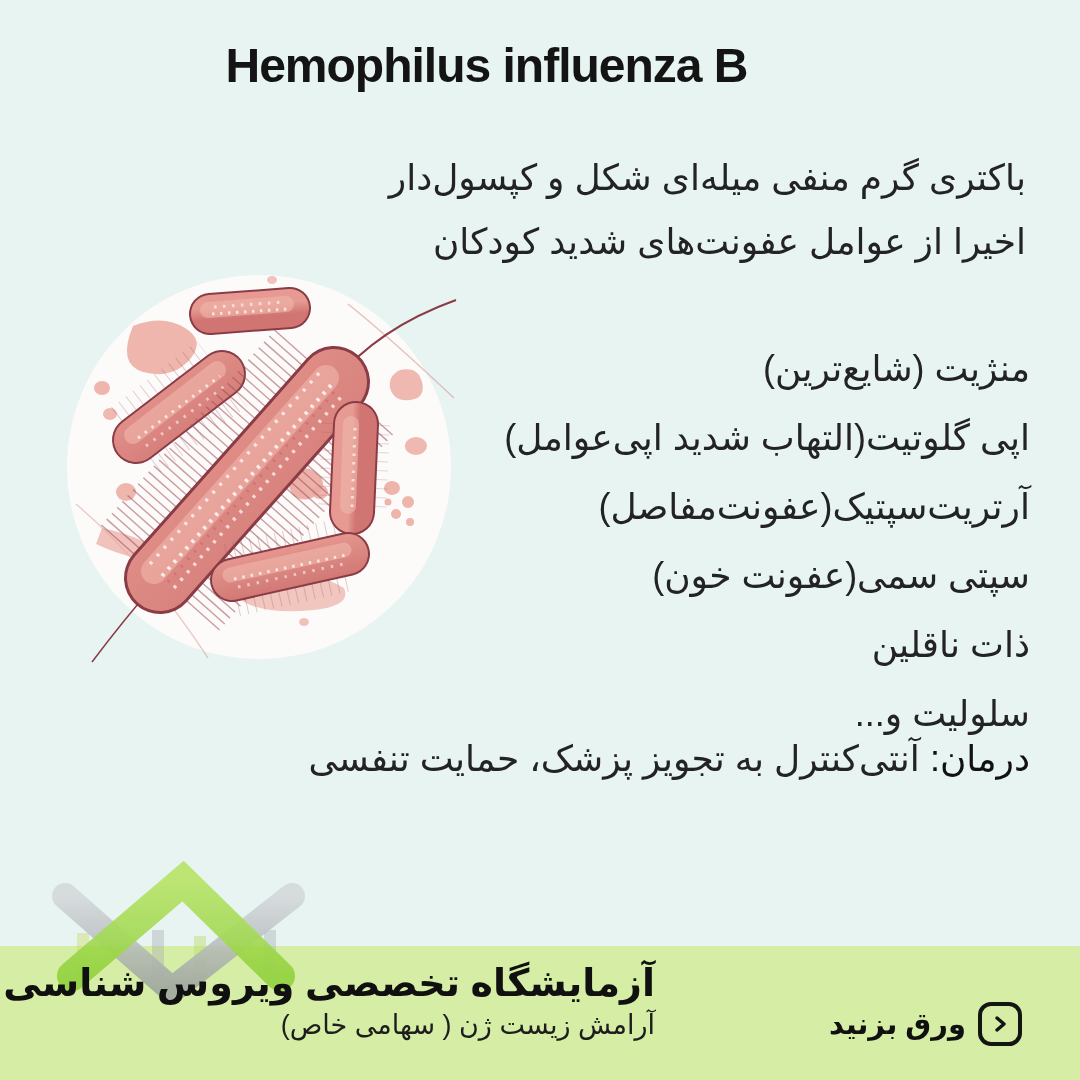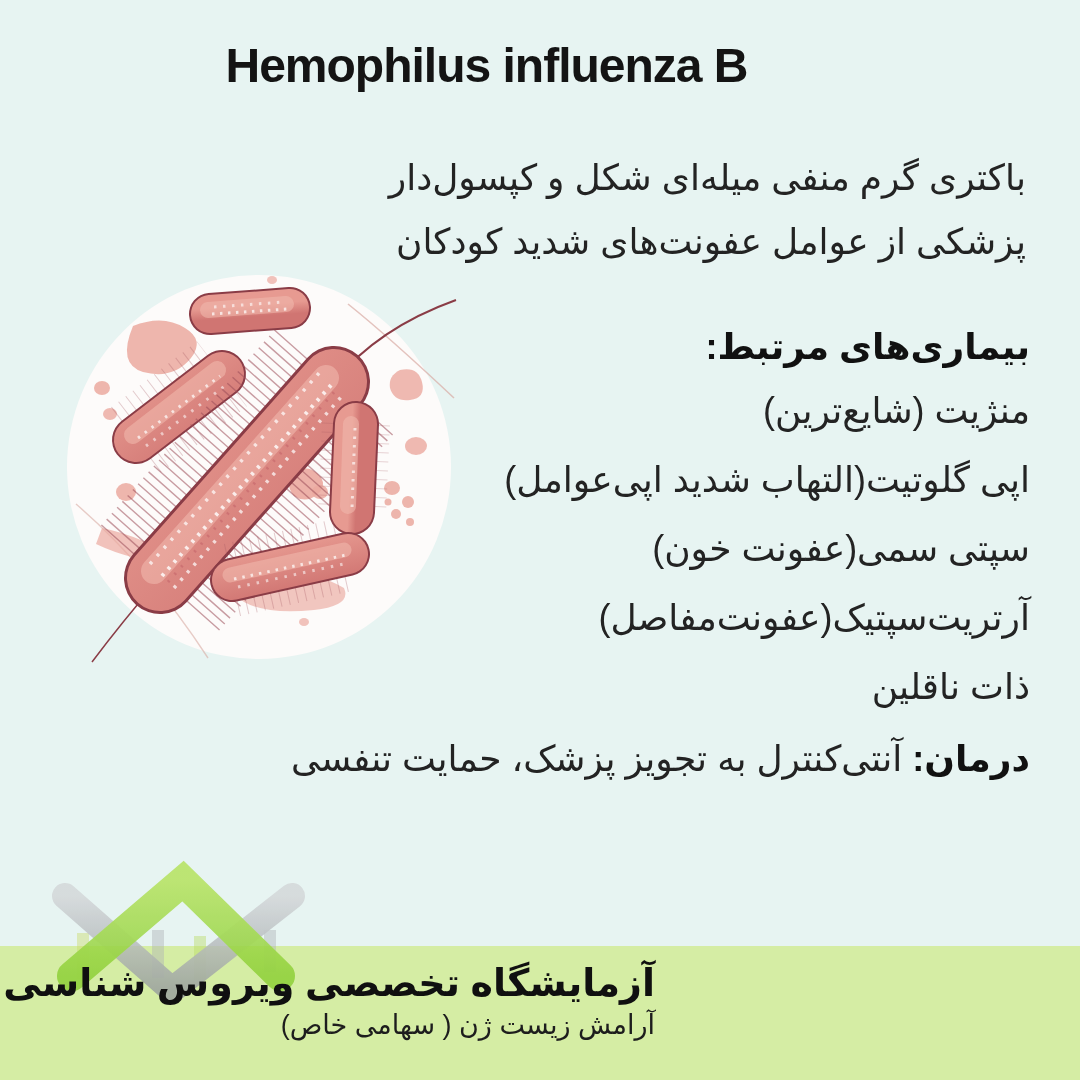--- a/index.html
+++ b/index.html
@@ -26,21 +26,21 @@
   .related{
     position:absolute;top:326px;right:50px;
     text-align:right;font-size:36px;color:#232323;
   }
   .related .heading{font-weight:700;color:#111;margin-bottom:16px;}
   .related .item{line-height:53px;margin-top:16px;}
   .info-line{
     position:absolute;right:50px;
     text-align:right;font-size:36px;color:#232323;white-space:nowrap;
   }
-  .info-line .lbl{font-weight:700;color:#111;margin-top:40px;}
+  .info-line .lbl{font-weight:400;color:#111;margin-top:40px;}
   .treatment-line{top:738px;}
   .prevention-line{top:798px;}
   .illustration{
     position:absolute;left:58px;top:266px;width:402px;height:402px;
   }
   .footer-band{
     position:absolute;left:0;top:946px;width:1080px;height:134px;
     z-index:1;
   }
   .watermark{
@@ -73,21 +73,21 @@
 </style>
 </head>
 <body>
 
 <div class="page">
 
   <div class="title">Hemophilus influenza B</div>
 
   <div class="intro rtl" dir="rtl">
     <div>باکتری گرم منفی میله‌ای شکل و کپسول‌دار</div>
-    <div>پزشکی از عوامل عفونت‌های شدید کودکان</div>
+    <div>اخیرا از عوامل عفونت‌های شدید کودکان</div>
   </div>
 
   <svg class="illustration" viewBox="0 0 402 402" xmlns="http://www.w3.org/2000/svg">
     <defs>
       <linearGradient id="rodg" x1="0" y1="0" x2="1" y2="1">
         <stop offset="0" stop-color="#e79a91"></stop>
         <stop offset="1" stop-color="#d07572"></stop>
       </linearGradient>
     </defs>
 
@@ -164,26 +164,26 @@
       <path d="M 174 314 L 290 288" stroke="#a65a62" stroke-width="74" stroke-linecap="butt" stroke-dasharray="1 7.5" opacity=".3" fill="none"></path>
       <path d="M 174 314 L 290 288" stroke="#8a3c46" stroke-width="44" stroke-linecap="round" fill="none"></path>
       <path d="M 174 314 L 290 288" stroke="url(#rodg)" stroke-width="40" stroke-linecap="round" fill="none"></path>
       <path d="M 172 309 L 286 284" stroke="#f0b7ac" stroke-width="15" stroke-linecap="round" fill="none" opacity=".6"></path>
       <path d="M 176 313 L 288 289" stroke="#ffffff" stroke-width="3" stroke-dasharray="2.5 6" opacity=".7" fill="none"></path>
       <path d="M 180 321 L 290 297" stroke="#ffffff" stroke-width="3" stroke-dasharray="2.5 7" opacity=".55" fill="none"></path>
     </g>
   </svg>
 
   <div class="related rtl" dir="rtl">
-    <div class="heading">بیماری‌های مرتبط:</div>
     <div class="item">منژیت (شایع‌ترین)</div>
     <div class="item">اپی گلوتیت(التهاب شدید اپی‌عوامل)</div>
+    <div class="item">آرتریت‌سپتیک(عفونت‌مفاصل)</div>
     <div class="item">سپتی سمی(عفونت خون)</div>
-    <div class="item">آرتریت‌سپتیک(عفونت‌مفاصل)</div>
     <div class="item">ذات ناقلین</div>
+    <div class="item">سلولیت و...</div>
   </div>
 
   <div class="info-line treatment-line rtl" dir="rtl">
     <span class="lbl">درمان:</span>
     <span>آنتی‌کنترل به تجویز پزشک، حمایت تنفسی</span>
   </div>
 
 
   <div class="footer-band" style="background:#d5eda4;"></div>
 
@@ -209,14 +209,22 @@
     <path d="M 30 48 L 137 142 M 257 48 L 137 142" stroke="url(#wmgray)" stroke-width="26" stroke-linecap="round" fill="none" opacity=".9"></path>
 
     <path d="M 37 128 L 148 33 L 245 128" stroke="url(#wmgreen)" stroke-width="30" stroke-linecap="round" stroke-linejoin="miter" fill="none" opacity=".95"></path>
   </svg>
 
   <div class="footer-text rtl" dir="rtl">
     <div class="lab-name">آزمایشگاه تخصصی ویروس شناسی پزشکی آرامیس</div>
     <div class="company">آرامش زیست ژن ( سهامی خاص)</div>
   </div>
 
+  <div class="swipe">
+    <span class="swipe-label rtl" dir="rtl">ورق بزنید</span>
+    <span class="swipe-icon">
+      <svg width="20" height="20" viewBox="0 0 20 20">
+        <path d="M 7 4 L 14 10 L 7 16" stroke="#141414" stroke-width="3.4" fill="none" stroke-linecap="round" stroke-linejoin="round"></path>
+      </svg>
+    </span>
+  </div>
 
 </div>
 
 </body></html>

